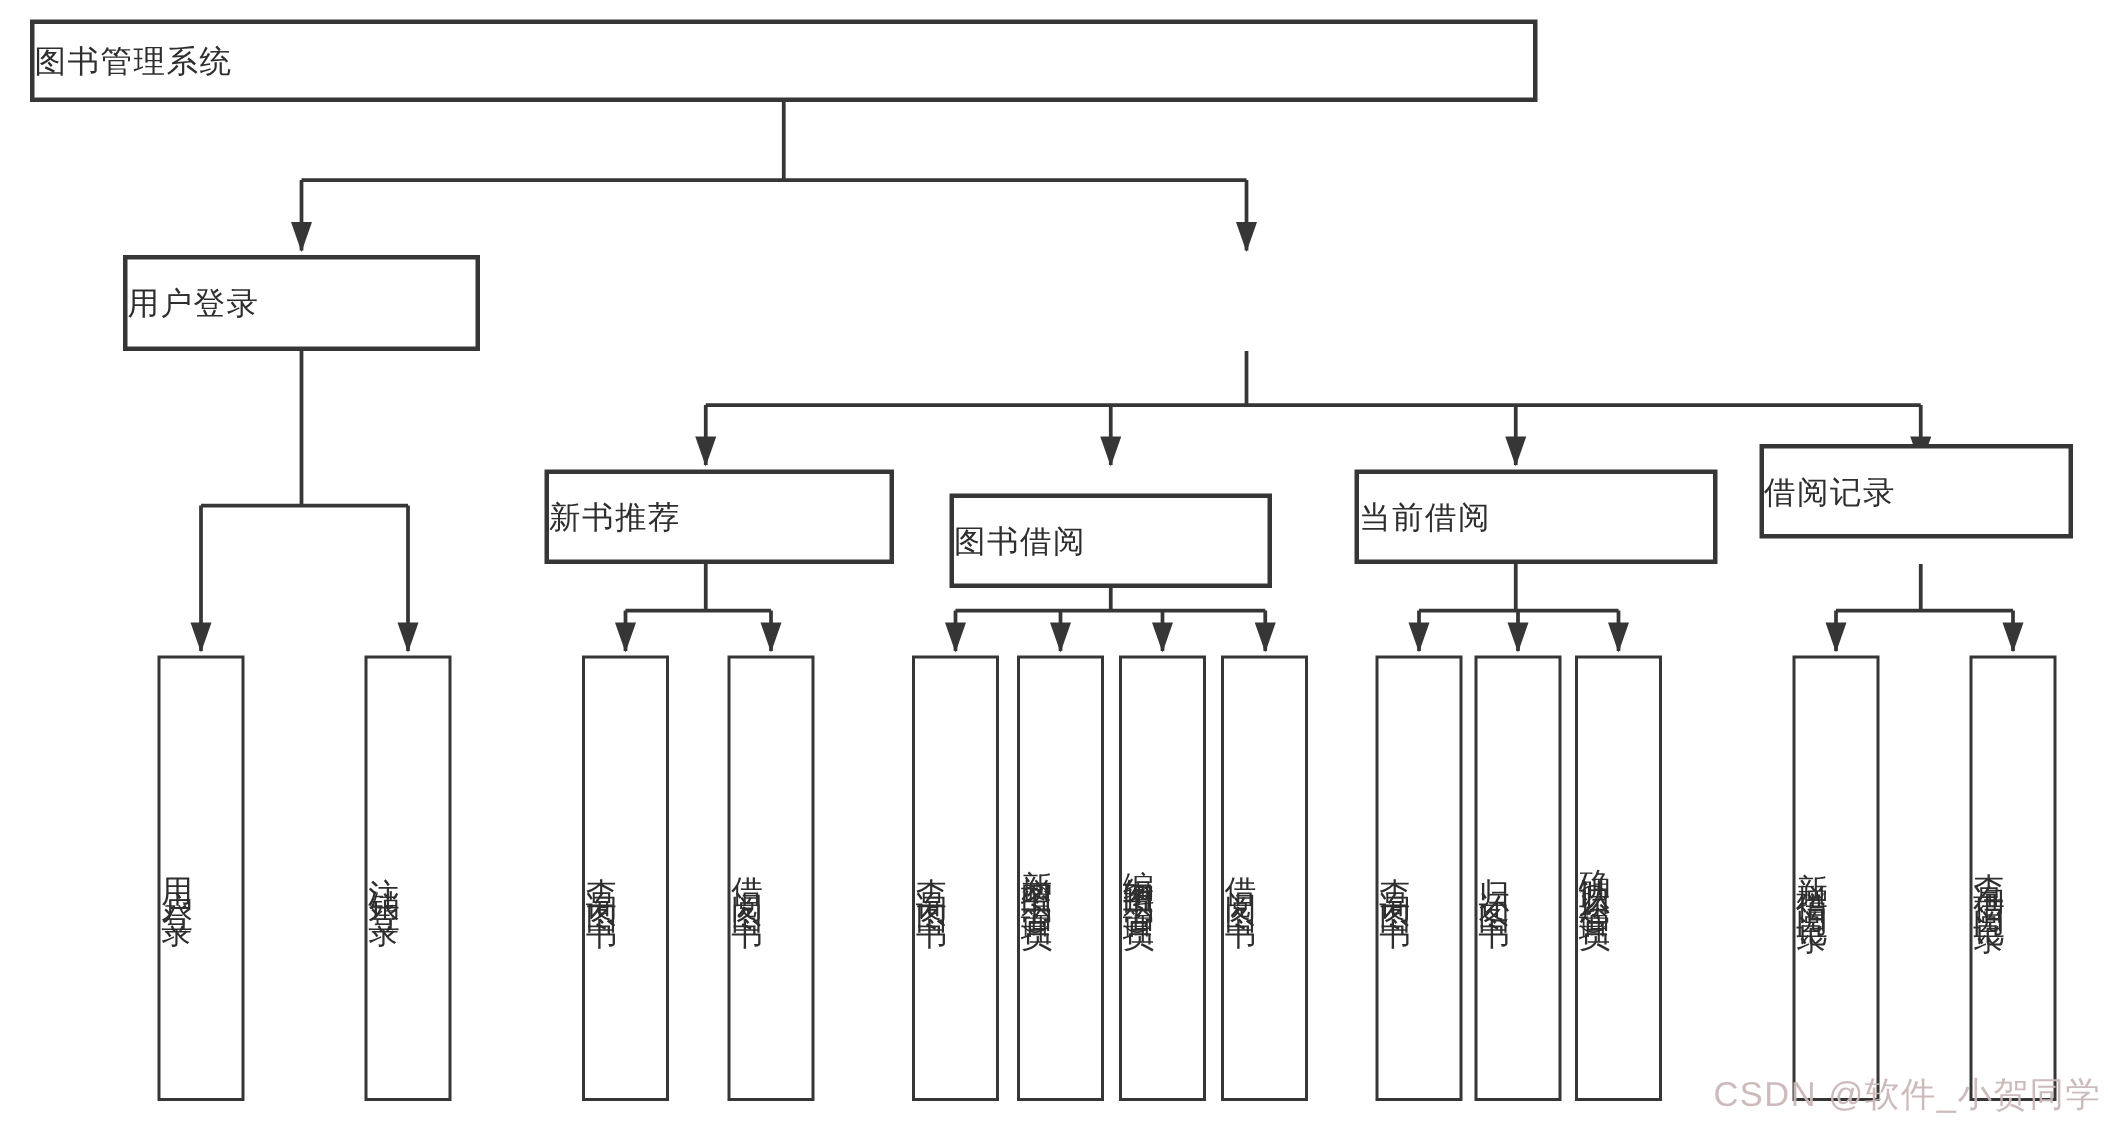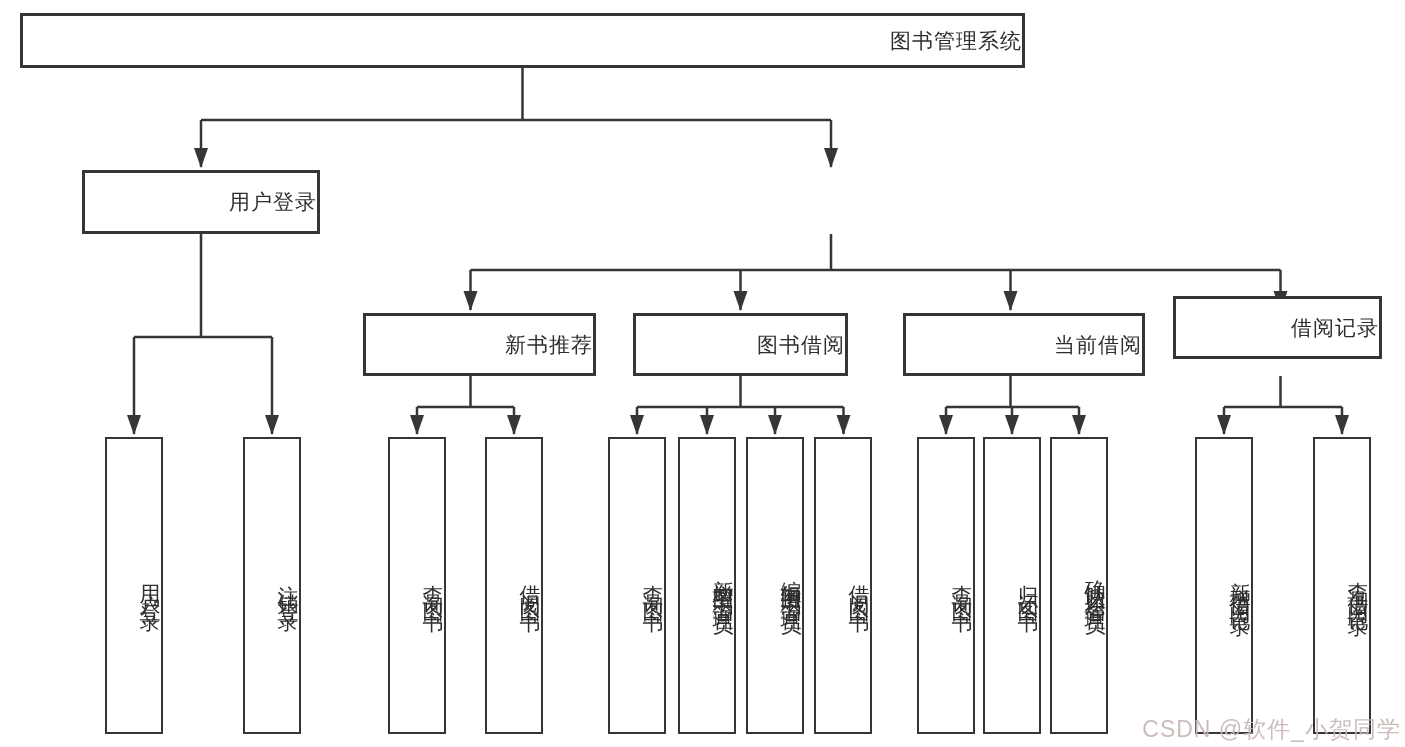--- a/index.html
+++ b/index.html
@@ -11,21 +11,21 @@
     overflow:hidden;
   }
   svg.wires{position:absolute;left:0;top:0;width:1405px;height:747px;}
   .box{
     position:absolute;
     box-sizing:border-box;
     background:#ffffff;
     border:3px solid #363636;
     display:flex;
     align-items:center;
-    justify-content:flex-end;
+    justify-content:flex-start;
     color:#2e2e2e;
     font-size:21px;
     letter-spacing:1px;
     text-align:center;
   }
   .vbox{
     border-width:2.5px;
     font-size:21px;
   }
   .vbox .vtext{
@@ -97,21 +97,21 @@
     <span>图书管理系统</span>
   </div>
 
   <div class="box" style="left:82px;top:170px;width:238px;height:64px;">
     <span>用户登录</span>
   </div>
 
   <div class="box" style="left:363px;top:313px;width:233px;height:63px;">
     <span>新书推荐</span>
   </div>
-  <div class="box" style="left:633px;top:313px;width:215px;height:63px;">
+  <div class="box" style="left:633px;top:329px;width:215px;height:63px;">
     <span>图书借阅</span>
   </div>
   <div class="box" style="left:903px;top:313px;width:242px;height:63px;">
     <span>当前借阅</span>
   </div>
   <div class="box" style="left:1173px;top:296px;width:209px;height:63px;">
     <span>借阅记录</span>
   </div>
 
   <div class="box vbox" style="left:105px;top:437px;width:58px;height:297px;">

